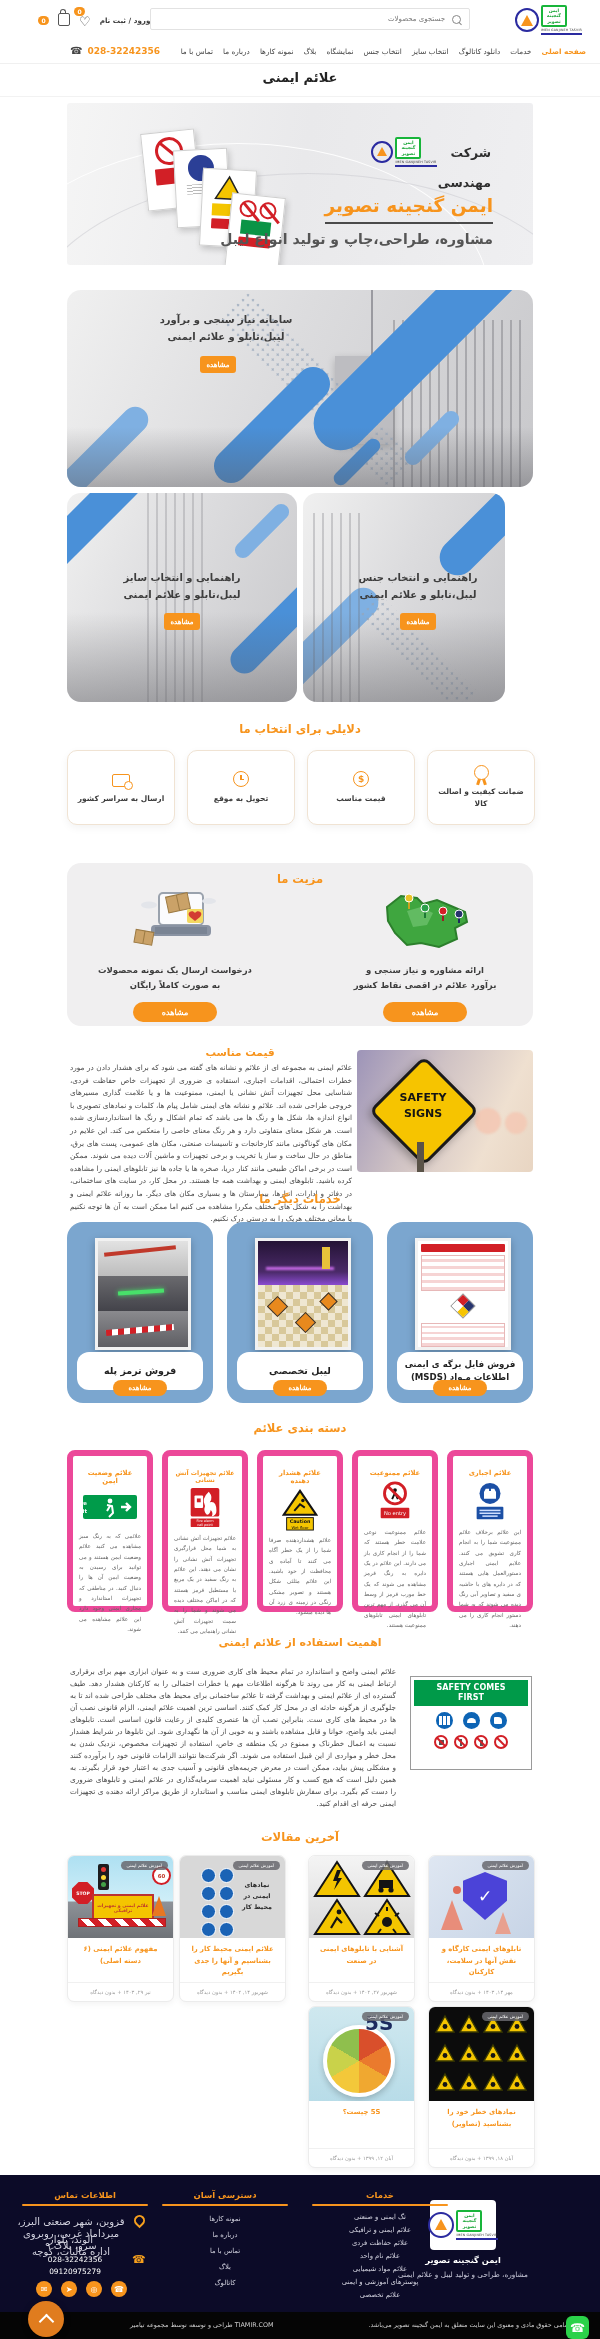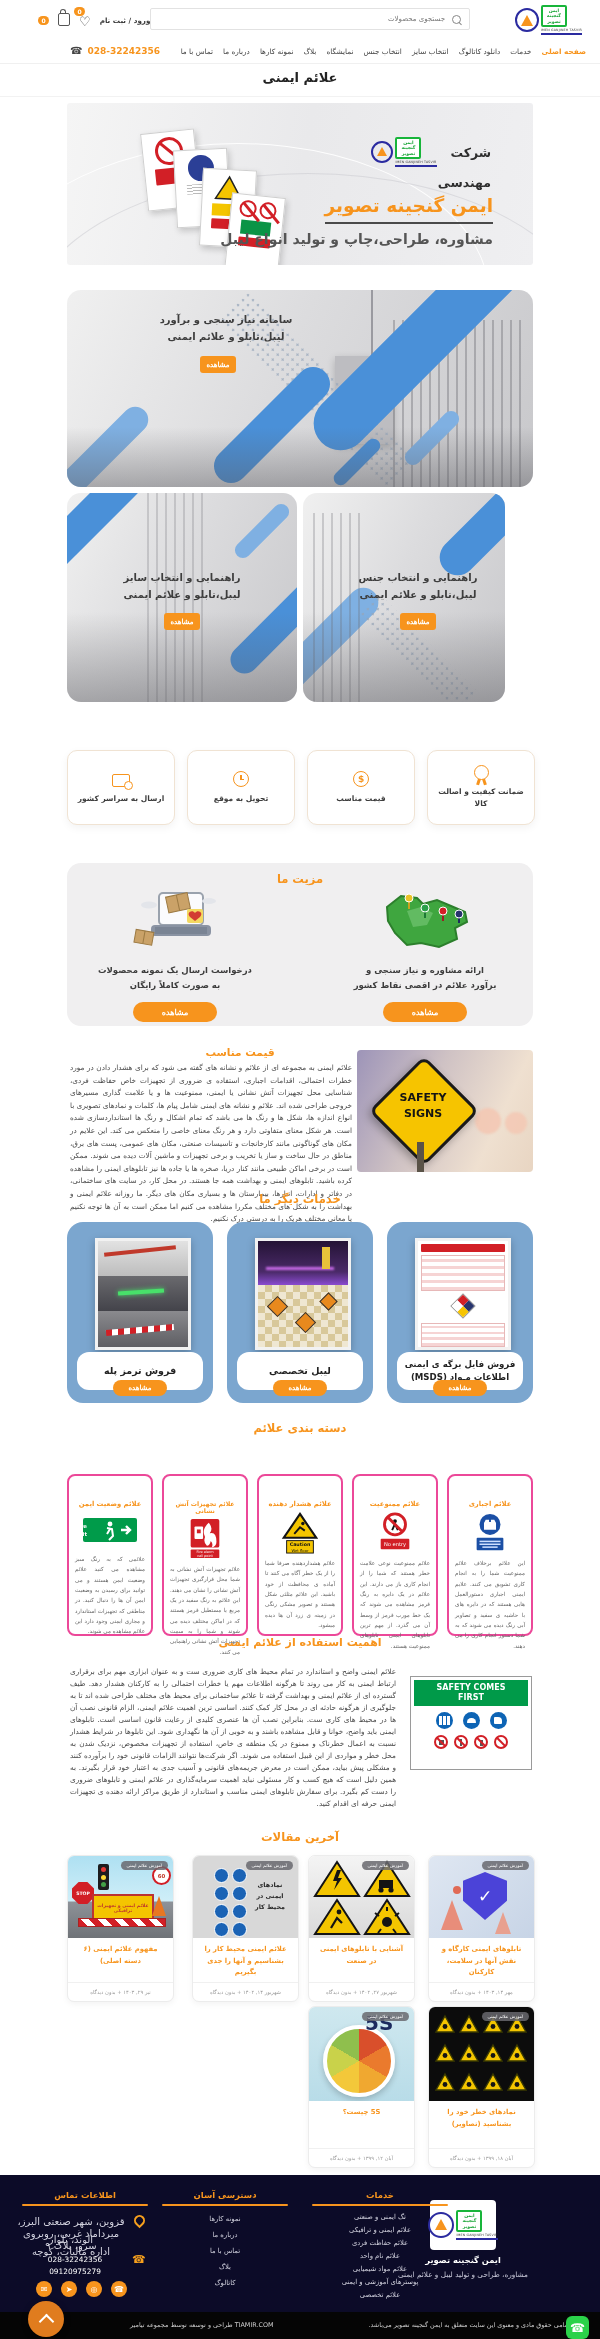--- a/index.html
+++ b/index.html
@@ -71,22 +71,22 @@
   
   .adv-text{position:absolute;font-size:8.5px;font-weight:bold;color:#3d3d3d;text-align:center;line-height:15px;}
   
   .svc-card{position:absolute;width:146px;height:181px;background:#7ba6cf;border-radius:16px;cursor:pointer;overflow:hidden;}
   .svc-photo{position:absolute;left:28px;top:16px;width:90px;height:106px;background:#fff;border:3px solid #f2f2f2;
         box-shadow:0 3px 8px rgba(0,0,0,.25);overflow:hidden;}
   .svc-label{position:absolute;left:10px;right:10px;top:130px;background:#fff;border-radius:12px;min-height:32px;
         display:flex;align-items:center;justify-content:center;font-size:9.5px;font-weight:bold;color:#222;
         text-align:center;padding:3px 6px;line-height:1.5;}
   
-  .cat-card{position:absolute;width:86px;height:162px;background:#fff;border:2px solid #ec4899;border-radius:8px;
-        padding:24px 6px;box-sizing:border-box;margin-top:24px;}
+  .cat-card{position:absolute;width:86px;height:162px;background:#fff;border:6px solid #ec4899;border-radius:8px;
+        padding:13px 6px;box-sizing:border-box;}
   .cat-title{color:#f7941d;font-size:6.8px;font-weight:bold;text-align:center;margin-bottom:4px;}
   .cat-sign{display:flex;justify-content:center;margin-bottom:4px;}
   .cat-text{font-size:5.6px;color:#666;text-align:justify;line-height:1.85;direction:rtl;}
   
   .art-card{position:absolute;width:105px;background:#fff;border:1px solid #ececec;border-radius:7px;overflow:hidden;
         box-shadow:0 2px 6px rgba(0,0,0,.05);cursor:pointer;}
   .art-img{position:relative;width:100%;overflow:hidden;}
   .img-badge{position:absolute;top:5px;right:5px;background:rgba(104,104,110,.85);color:#fff;font-size:4.4px;
         padding:2px 6px;border-radius:999px;white-space:nowrap;z-index:3;}
   .art-title{color:#f7941d;font-size:6.8px;font-weight:bold;text-align:center;padding:6px 6px 4px 6px;line-height:1.7;}
@@ -241,20 +241,21 @@
     <div class="cap b1" style="width:150px;height:36px;left:120px;top:6px;"></div>
     <div class="cap b2" style="width:130px;height:30px;left:-40px;top:130px;"></div>
     <div class="dots" style="left:100px;top:90px;width:30px;height:140px;"></div>
     <div class="rebar" style="left:10px;top:20px;width:50px;height:189px;opacity:.5;"></div>
     <div class="silhouette" style="left:0;bottom:0;width:100%;height:90px;"></div>
     <div class="promo-title" style="left:32px;top:79px;width:166px;">راهنمایی و انتخاب جنس</div>
     <div class="promo-title" style="left:32px;top:96px;width:166px;">لیبل،تابلو و علائم ایمنی</div>
     <button class="btn-sq" style="left:97px;top:120px;width:36px;height:17px;">مشاهده</button>
   </div>
 
+  <div class="sec-title" style="top:722px;left:0;right:0;">دلایلی برای انتخاب ما</div>
   <div class="reason-card" style="left:427px;top:750px;">
     <span class="i-medal"></span>
     <span class="reason-label">ضمانت کیفیت و اصالت کالا</span>
   </div>
   <div class="reason-card" style="left:307px;top:750px;">
     <span class="i-price">$</span>
     <span class="reason-label">قیمت مناسب</span>
   </div>
   <div class="reason-card" style="left:187px;top:750px;">
     <span class="i-clock"></span>
@@ -528,21 +529,21 @@
           <path d="M22 72 l6 -10 l5 5" stroke="#141414" stroke-width="2.2" fill="none"></path>
         <path d="M78 44 L100 78 L56 78 Z" fill="#f4c500" stroke="#141414" stroke-width="2"></path>
           <circle cx="78" cy="66" r="5" fill="#141414"></circle>
           <path d="M78 55 v-4 M70 60 l-4 -3 M86 60 l4 -3 M72 73 l-3 4 M84 73 l3 4" stroke="#141414" stroke-width="2"></path>
       </svg>
     </div>
     <div class="art-title">آشنایی با تابلوهای ایمنی در صنعت</div>
     <div class="art-meta" style="position:absolute;bottom:0;left:0;right:0;">شهریور ۲۷, ۱۴۰۲ + بدون دیدگاه</div>
   </div>
 
-  <div class="art-card" style="left:192px;top:1855px;height:145px;">
+  <div class="art-card" style="left:179px;top:1855px;height:145px;">
     <div class="art-img" style="height:82px;background:#d8d8d8;">
       <span class="img-badge">آموزش علائم ایمنی</span>
       <div style="position:absolute;left:6px;top:12px;width:48px;display:flex;flex-wrap:wrap;gap:3px;">
         <span class="tl-dot" style="width:13px;height:13px;background:#1b63b5;border:1.5px solid #fff;"></span>
           <span class="tl-dot" style="width:13px;height:13px;background:#1b63b5;border:1.5px solid #fff;"></span>
           <span class="tl-dot" style="width:13px;height:13px;background:#1b63b5;border:1.5px solid #fff;"></span>
         <span class="tl-dot" style="width:13px;height:13px;background:#1b63b5;border:1.5px solid #fff;"></span>
           <span class="tl-dot" style="width:13px;height:13px;background:#1b63b5;border:1.5px solid #fff;"></span>
           <span class="tl-dot" style="width:13px;height:13px;background:#1b63b5;border:1.5px solid #fff;"></span>
         <span class="tl-dot" style="width:13px;height:13px;background:#1b63b5;border:1.5px solid #fff;"></span>

